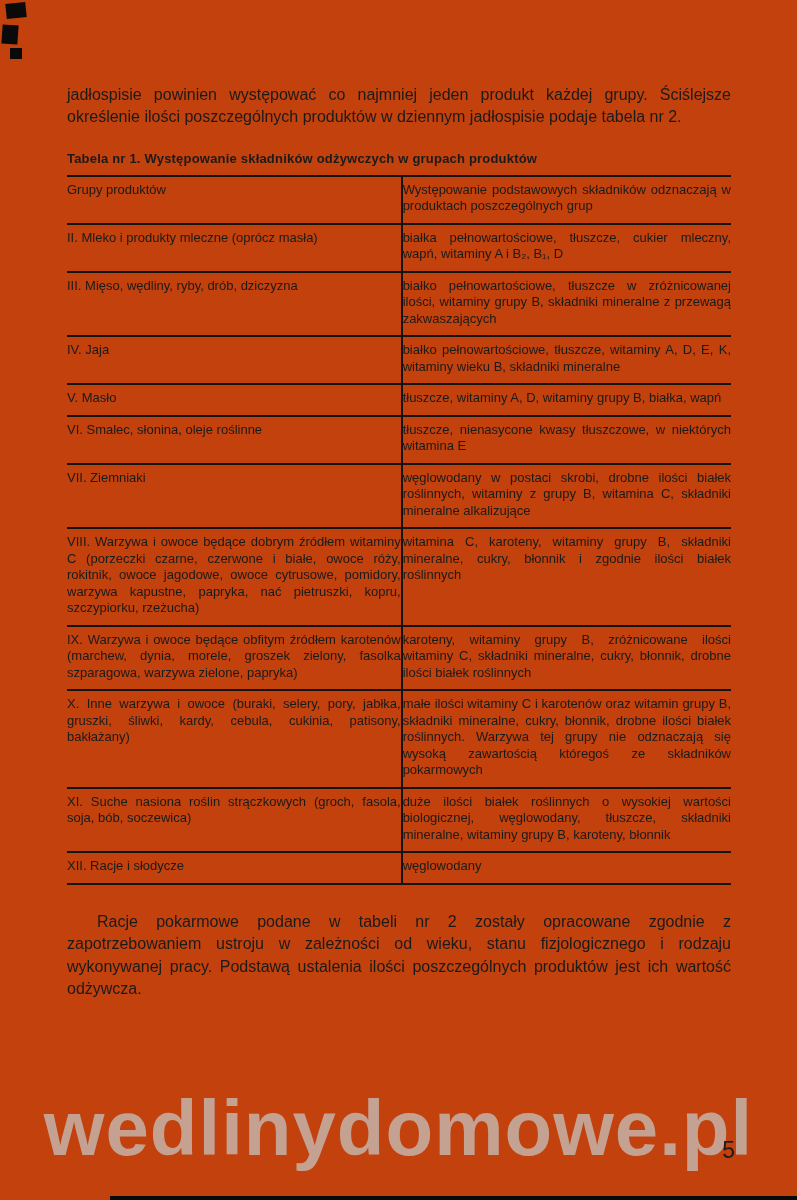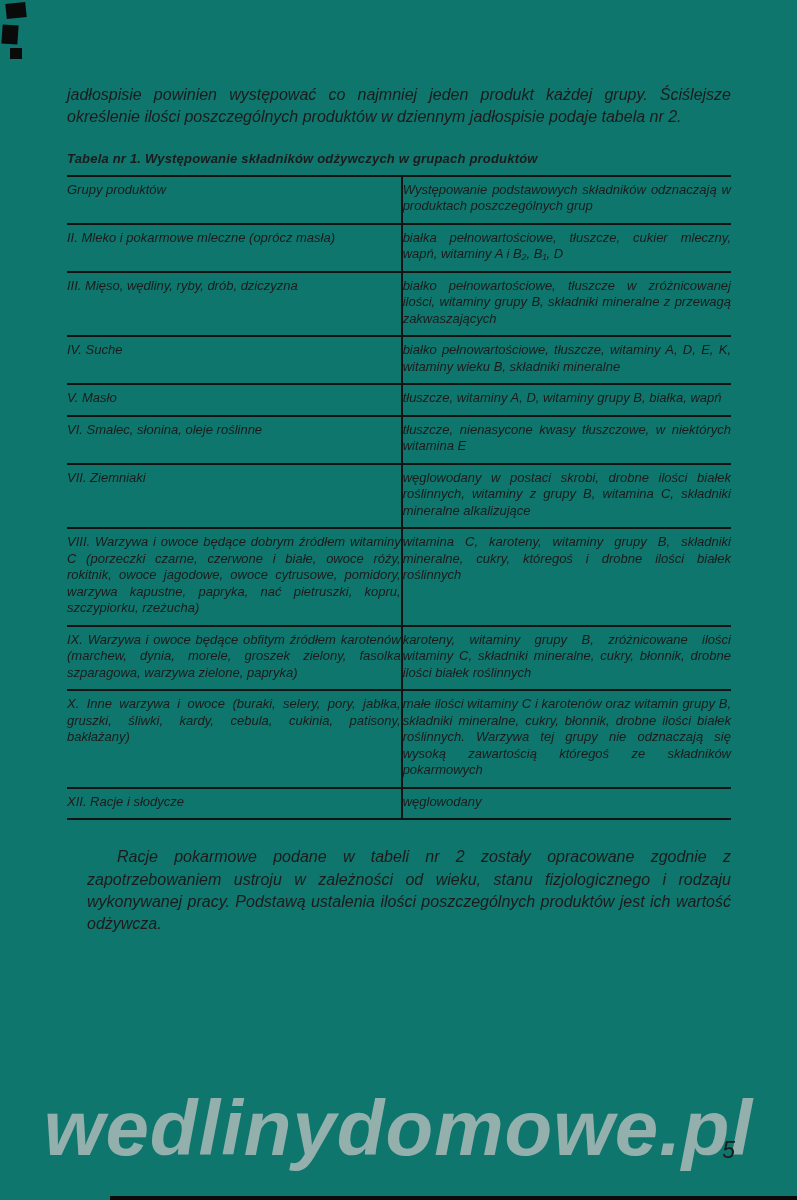--- a/index.html
+++ b/index.html
@@ -1,40 +1,39 @@
 <!DOCTYPE html>
 <html><head>
 <meta charset="utf-8">
 <style>
   html, body { margin: 0; padding: 0; background: #e9e9e9; }
   .page {
     position: relative;
     width: 797px;
     height: 1200px;
     margin: 0 auto;
-    background: #0f766e;
+    background: #c2410c;
     overflow: hidden;
     font-family: "Liberation Sans", "DejaVu Sans", sans-serif;
     color: #1b1b1b;
-    font-style: italic;
   }
   .content {
     position: absolute;
     left: 67px;
     top: 84px;
     width: 664px;
   }
   .body-text {
     font-size: 16px;
     line-height: 1.4;
     text-align: justify;
     margin: 0;
   }
   .intro { margin-bottom: 22px; }
-  .closing { margin-top: 26px; text-indent: 30px; margin-left: 20px; }
+  .closing { margin-top: 26px; text-indent: 30px; }
   .table-title {
     font-size: 13px;
     font-weight: bold;
     margin: 8px 0 9px 0;
     letter-spacing: 0.2px;
   }
   table.products {
     width: 100%;
     border-collapse: collapse;
     border-bottom: 2px solid #131313;
@@ -116,64 +115,68 @@
     <table class="products">
       <thead>
         <tr>
           <th class="group-col">Grupy  produktów</th>
           <th class="nutrients-col">Występowanie podstawowych składników odznaczają w produktach poszczególnych grup</th>
         </tr>
       </thead>
       <tbody>
 
   <tr class="product-row">
-    <td class="group-cell">II. Mleko i pokarmowe mleczne (oprócz masła)</td>
+    <td class="group-cell">II. Mleko i produkty mleczne (oprócz masła)</td>
     <td class="nutrients-cell">białka pełnowartościowe, tłuszcze, cukier mleczny, wapń, witaminy A i B₂, B₁, D</td>
   </tr>
 
   <tr class="product-row">
     <td class="group-cell">III. Mięso, wędliny, ryby, drób, dziczyzna</td>
     <td class="nutrients-cell">białko pełnowartościowe, tłuszcze w zróżnicowanej ilości, witaminy grupy B, składniki mineralne z przewagą zakwaszających</td>
   </tr>
 
   <tr class="product-row">
-    <td class="group-cell">IV. Suche</td>
+    <td class="group-cell">IV. Jaja</td>
     <td class="nutrients-cell">białko pełnowartościowe, tłuszcze, witaminy A, D, E, K, witaminy wieku B, składniki mineralne</td>
   </tr>
 
   <tr class="product-row">
     <td class="group-cell">V. Masło</td>
     <td class="nutrients-cell">tłuszcze, witaminy A, D, witaminy grupy B, białka, wapń</td>
   </tr>
 
   <tr class="product-row">
     <td class="group-cell">VI. Smalec, słonina, oleje roślinne</td>
     <td class="nutrients-cell">tłuszcze, nienasycone kwasy tłuszczowe, w niektórych witamina E</td>
   </tr>
 
   <tr class="product-row">
     <td class="group-cell">VII. Ziemniaki</td>
     <td class="nutrients-cell">węglowodany w postaci skrobi, drobne ilości białek roślinnych, witaminy z grupy B, witamina C, składniki mineralne alkalizujące</td>
   </tr>
 
   <tr class="product-row">
     <td class="group-cell">VIII. Warzywa i owoce będące dobrym źródłem witaminy C (porzeczki czarne, czerwone i białe, owoce róży, rokitnik, owoce jagodowe, owoce cytrusowe, pomidory, warzywa kapustne, papryka, nać pietruszki, kopru, szczypiorku, rzeżucha)</td>
-    <td class="nutrients-cell">witamina C, karoteny, witaminy grupy B, składniki mineralne, cukry, któregoś i drobne ilości białek roślinnych</td>
+    <td class="nutrients-cell">witamina C, karoteny, witaminy grupy B, składniki mineralne, cukry, błonnik i zgodnie ilości białek roślinnych</td>
   </tr>
 
   <tr class="product-row">
     <td class="group-cell">IX. Warzywa i owoce będące obfitym źródłem karotenów (marchew, dynia, morele, groszek zielony, fasolka szparagowa, warzywa zielone, papryka)</td>
     <td class="nutrients-cell">karoteny, witaminy grupy B, zróżnicowane ilości witaminy C, składniki mineralne, cukry, błonnik, drobne ilości białek roślinnych</td>
   </tr>
 
   <tr class="product-row">
     <td class="group-cell">X. Inne warzywa i owoce (buraki, selery, pory, jabłka, gruszki, śliwki, kardy, cebula, cukinia, patisony, bakłażany)</td>
     <td class="nutrients-cell">małe ilości witaminy C i karotenów oraz witamin grupy B, składniki mineralne, cukry, błonnik, drobne ilości białek roślinnych. Warzywa tej grupy nie odznaczają się wysoką zawartością któregoś ze składników pokarmowych</td>
   </tr>
 
+  <tr class="product-row">
+    <td class="group-cell">XI. Suche nasiona roślin strączkowych (groch, fasola, soja, bób, soczewica)</td>
+    <td class="nutrients-cell">duże ilości białek roślinnych o wysokiej wartości biologicznej, węglowodany, tłuszcze, składniki mineralne, witaminy grupy B, karoteny, błonnik</td>
+  </tr>
 
   <tr class="product-row">
     <td class="group-cell">XII. Racje i słodycze</td>
     <td class="nutrients-cell">węglowodany</td>
   </tr>
 </tbody>
     </table>
 
     <p class="body-text closing">Racje pokarmowe podane w tabeli nr 2 zostały opracowane zgodnie z zapotrzebowaniem ustroju w zależności od wieku, stanu fizjologicznego i rodzaju wykonywanej pracy. Podstawą ustalenia ilości poszczególnych produktów jest ich wartość odżywcza.</p>
 

